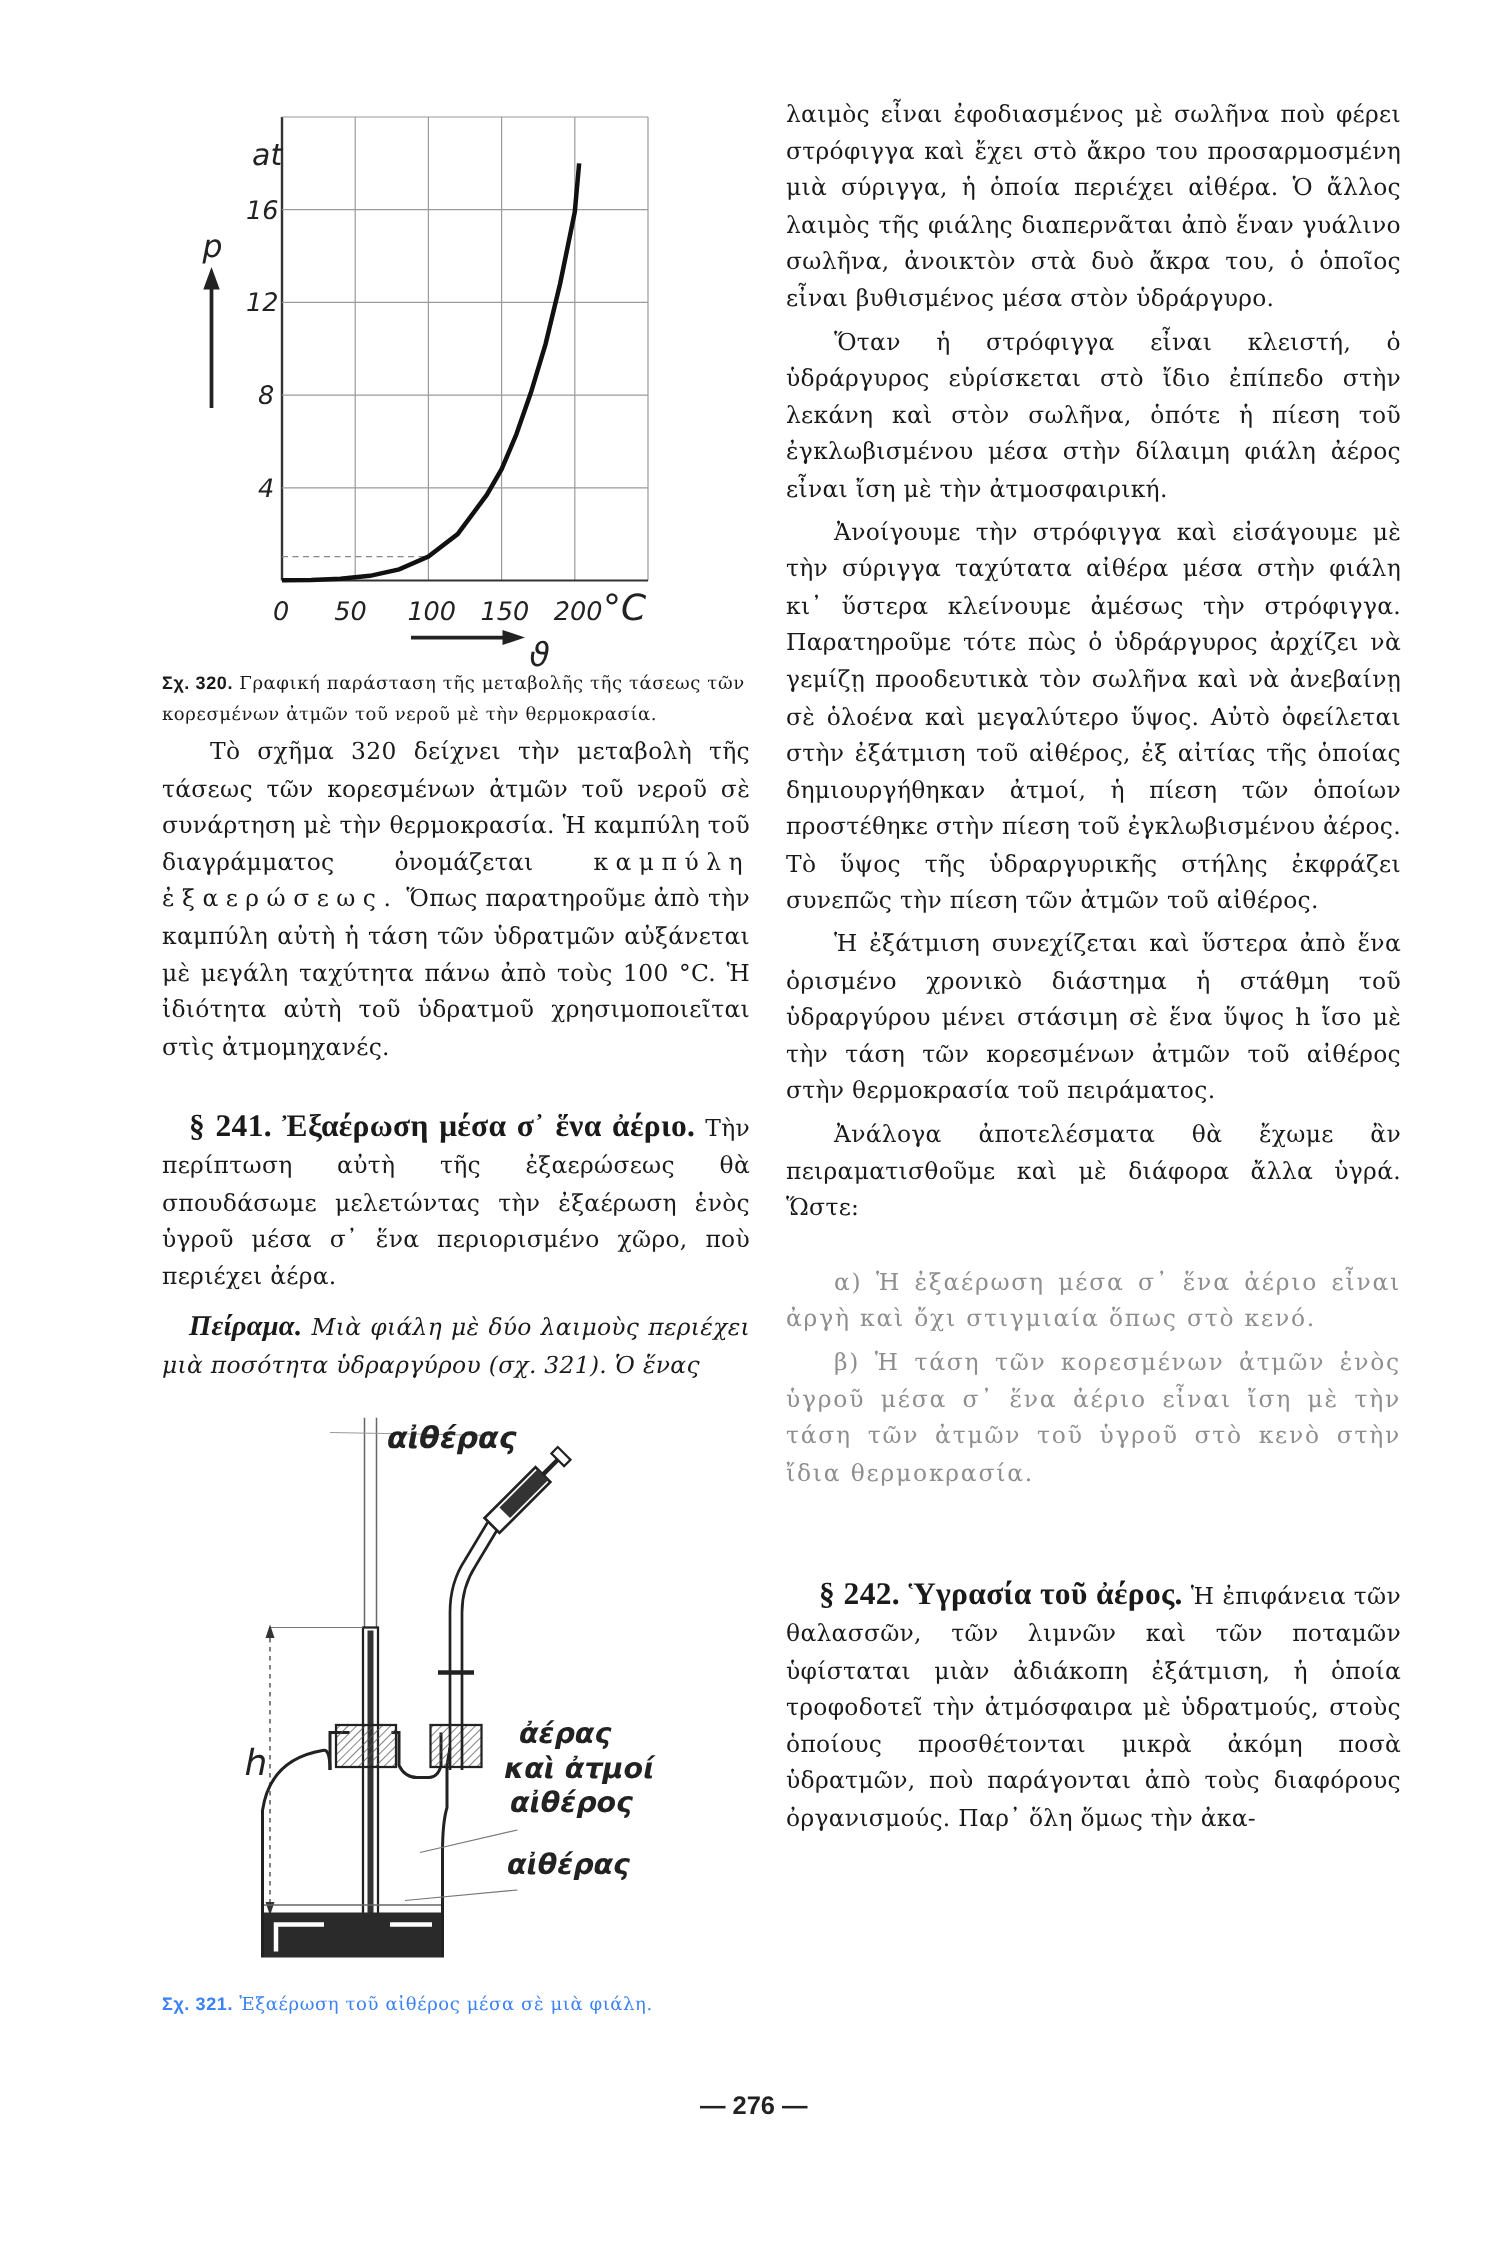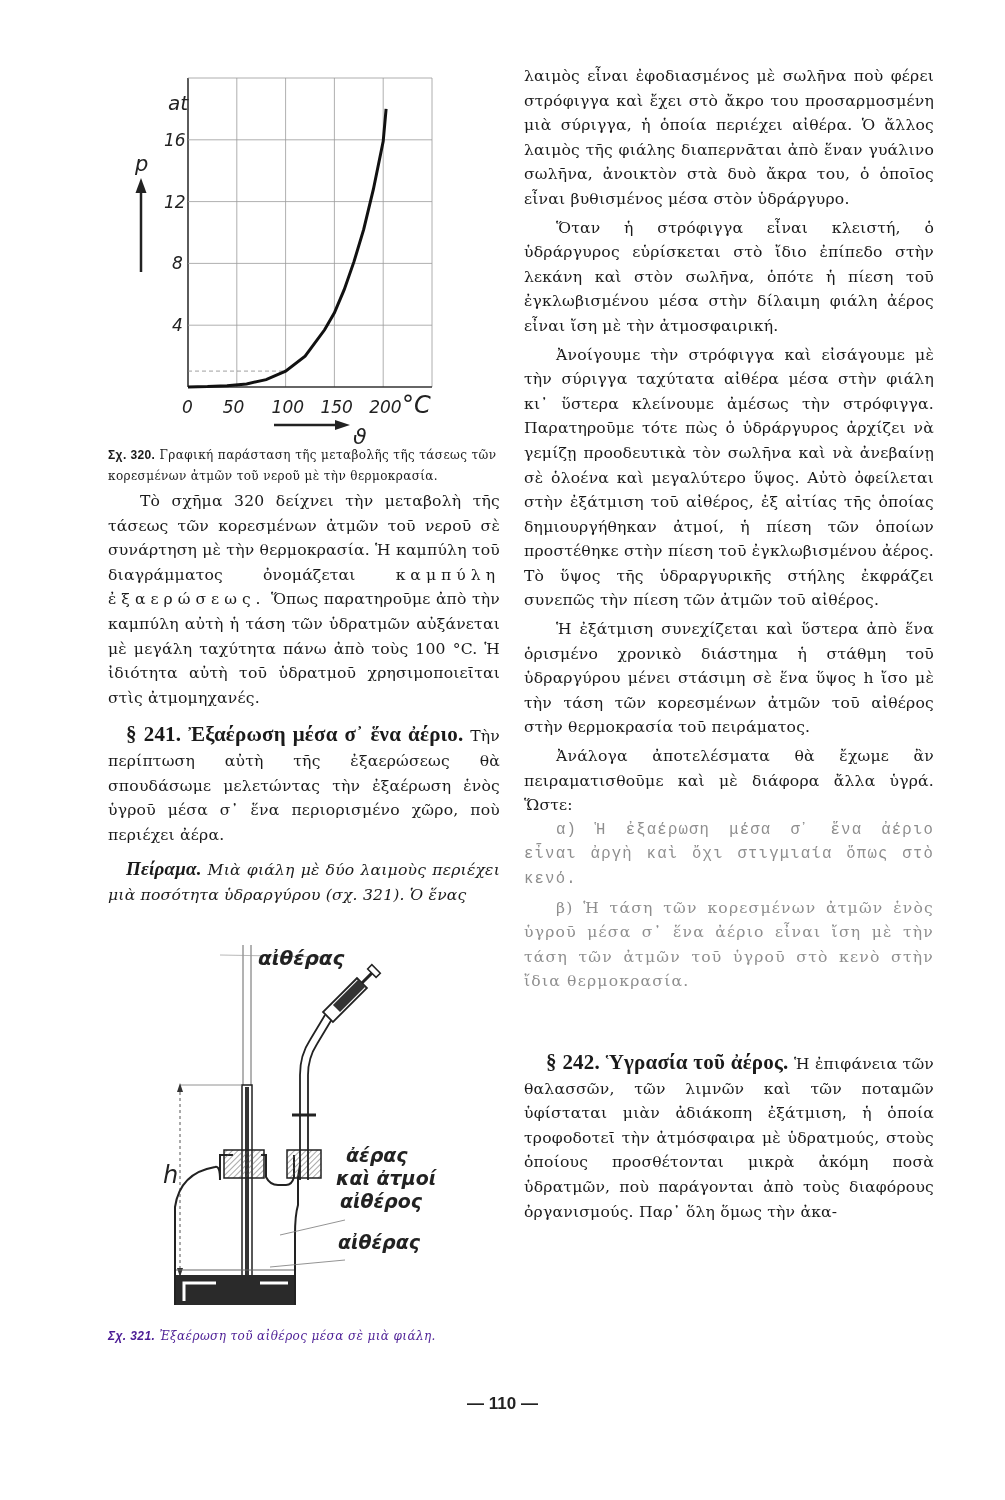--- a/index.html
+++ b/index.html
@@ -85,21 +85,21 @@
     <b>Σχ. 320.</b>
     <span>Γραφική παράσταση τῆς μεταβολῆς τῆς τάσεως τῶν κορεσμένων ἀτμῶν τοῦ νεροῦ μὲ τὴν θερμοκρασία.</span>
   </div>
 
   <p class="ind" style="margin-top:2px;">
     <span>Τὸ σχῆμα 320 δείχνει τὴν μεταβολὴ τῆς τάσεως τῶν κορεσμένων ἀτμῶν τοῦ νεροῦ σὲ συνάρτηση μὲ τὴν θερμοκρασία. Ἡ καμπύλη τοῦ διαγράμματος ὀνομάζεται</span>
     <span class="spaced">καμπύλη ἐξαερώσεως.</span>
     <span>Ὅπως παρατηροῦμε ἀπὸ τὴν καμπύλη αὐτὴ ἡ τάση τῶν ὑδρατμῶν αὐξάνεται μὲ μεγάλη ταχύτητα πάνω ἀπὸ τοὺς 100 °C. Ἡ ἰδιότητα αὐτὴ τοῦ ὑδρατμοῦ χρησιμοποιεῖται στὶς ἀτμομηχανές.</span>
   </p>
 
-  <p style="margin-top:12px; text-indent:18px;">
+  <p style="margin-top:28px; text-indent:18px;">
     <span class="head">§ 241. Ἐξαέρωση μέσα σ᾽ ἕνα ἀέριο.</span>
     <span>Τὴν περίπτωση αὐτὴ τῆς ἐξαερώσεως θὰ σπουδάσωμε μελετώντας τὴν ἐξαέρωση ἑνὸς ὑγροῦ μέσα σ᾽ ἕνα περιορισμένο χῶρο, ποὺ περιέχει ἀέρα.</span>
   </p>
 
   <p style="margin-top:10px; text-indent:18px;font-style:italic;">
     <span class="head" style="font-size:19px;">Πείραμα.</span>
     <span>Μιὰ φιάλη μὲ δύο λαιμοὺς περιέχει μιὰ ποσότητα ὑδραργύρου (σχ. 321). Ὁ ἕνας</span>
   </p>
 </div>
 
@@ -154,33 +154,33 @@
   <line x1="185" y1="315" x2="110" y2="322" stroke="#777" stroke-width="0.8"></line>
 
   <text class="italic-hand" x="98" y="20" font-size="20" font-weight="bold" fill="#222">αἰθέρας</text>
   <text class="italic-hand" x="186" y="217" font-size="19" font-weight="bold" fill="#222">ἀέρας</text>
   <text class="italic-hand" x="176" y="240" font-size="19" font-weight="bold" fill="#222">καὶ ἀτμοί</text>
   <text class="italic-hand" x="180" y="263" font-size="19" font-weight="bold" fill="#222">αἰθέρος</text>
   <text class="italic-hand" x="178" y="304" font-size="19" font-weight="bold" fill="#222">αἰθέρας</text>
 </svg>
 
 <div class="col" style="left:108px; width:392px; top:1326px;">
-  <div class="caption" style="color:#4c1d95;font-style:italic;">
+  <div class="caption" style="color:#3b82f6;">
     <b>Σχ. 321.</b>
     <span>Ἐξαέρωση τοῦ αἰθέρος μέσα σὲ μιὰ φιάλη.</span>
   </div>
 </div>
 
 <div class="col right" style="top:64px;">
   <p>λαιμὸς εἶναι ἐφοδιασμένος μὲ σωλῆνα ποὺ φέρει στρόφιγγα καὶ ἔχει στὸ ἄκρο του προσαρμοσμένη μιὰ σύριγγα, ἡ ὁποία περιέχει αἰθέρα. Ὁ ἄλλος λαιμὸς τῆς φιάλης διαπερνᾶται ἀπὸ ἕναν γυάλινο σωλῆνα, ἀνοικτὸν στὰ δυὸ ἄκρα του, ὁ ὁποῖος εἶναι βυθισμένος μέσα στὸν ὑδράργυρο.</p>
   <p class="ind" style="margin-top:4px;">Ὅταν ἡ στρόφιγγα εἶναι κλειστή, ὁ ὑδράργυρος εὑρίσκεται στὸ ἴδιο ἐπίπεδο στὴν λεκάνη καὶ στὸν σωλῆνα, ὁπότε ἡ πίεση τοῦ ἐγκλωβισμένου μέσα στὴν δίλαιμη φιάλη ἀέρος εἶναι ἴση μὲ τὴν ἀτμοσφαιρική.</p>
   <p class="ind" style="margin-top:4px;">Ἀνοίγουμε τὴν στρόφιγγα καὶ εἰσάγουμε μὲ τὴν σύριγγα ταχύτατα αἰθέρα μέσα στὴν φιάλη κι᾽ ὕστερα κλείνουμε ἀμέσως τὴν στρόφιγγα. Παρατηροῦμε τότε πὼς ὁ ὑδράργυρος ἀρχίζει νὰ γεμίζῃ προοδευτικὰ τὸν σωλῆνα καὶ νὰ ἀνεβαίνῃ σὲ ὁλοένα καὶ μεγαλύτερο ὕψος. Αὐτὸ ὀφείλεται στὴν ἐξάτμιση τοῦ αἰθέρος, ἐξ αἰτίας τῆς ὁποίας δημιουργήθηκαν ἀτμοί, ἡ πίεση τῶν ὁποίων προστέθηκε στὴν πίεση τοῦ ἐγκλωβισμένου ἀέρος. Τὸ ὕψος τῆς ὑδραργυρικῆς στήλης ἐκφράζει συνεπῶς τὴν πίεση τῶν ἀτμῶν τοῦ αἰθέρος.</p>
   <p class="ind" style="margin-top:4px;">Ἡ ἐξάτμιση συνεχίζεται καὶ ὕστερα ἀπὸ ἕνα ὁρισμένο χρονικὸ διάστημα ἡ στάθμη τοῦ ὑδραργύρου μένει στάσιμη σὲ ἕνα ὕψος h ἴσο μὲ τὴν τάση τῶν κορεσμένων ἀτμῶν τοῦ αἰθέρος στὴν θερμοκρασία τοῦ πειράματος.</p>
   <p class="ind" style="margin-top:4px;">Ἀνάλογα ἀποτελέσματα θὰ ἔχωμε ἂν πειραματισθοῦμε καὶ μὲ διάφορα ἄλλα ὑγρά. Ὥστε:</p>
-  <p class="ind faded" style="margin-top:0; letter-spacing:1.2px;font-family:Liberation Mono, monospace;">α) Ἡ ἐξαέρωση μέσα σ᾽ ἕνα ἀέριο εἶναι ἀργὴ καὶ ὄχι στιγμιαία ὅπως στὸ κενό.</p>
+  <p class="ind faded" style="margin-top:25px; letter-spacing:1.2px;">α) Ἡ ἐξαέρωση μέσα σ᾽ ἕνα ἀέριο εἶναι ἀργὴ καὶ ὄχι στιγμιαία ὅπως στὸ κενό.</p>
   <p class="ind faded" style="margin-top:4px; letter-spacing:1.2px;">β) Ἡ τάση τῶν κορεσμένων ἀτμῶν ἑνὸς ὑγροῦ μέσα σ᾽ ἕνα ἀέριο εἶναι ἴση μὲ τὴν τάση τῶν ἀτμῶν τοῦ ὑγροῦ στὸ κενὸ στὴν ἴδια θερμοκρασία.</p>
   <p class="ind" style="margin-top:56px; text-indent:22px;">
     <span class="head">§ 242. Ὑγρασία τοῦ ἀέρος.</span>
     <span>Ἡ ἐπιφάνεια τῶν θαλασσῶν, τῶν λιμνῶν καὶ τῶν ποταμῶν ὑφίσταται μιὰν ἀδιάκοπη ἐξάτμιση, ἡ ὁποία τροφοδοτεῖ τὴν ἀτμόσφαιρα μὲ ὑδρατμούς, στοὺς ὁποίους προσθέτονται μικρὰ ἀκόμη ποσὰ ὑδρατμῶν, ποὺ παράγονται ἀπὸ τοὺς διαφόρους ὀργανισμούς. Παρ᾽ ὅλη ὅμως τὴν ἀκα-</span>
   </p>
 </div>
 
-<div class="pagenum">— 110 —</div>
+<div class="pagenum">— 276 —</div>
 
 </body></html>

